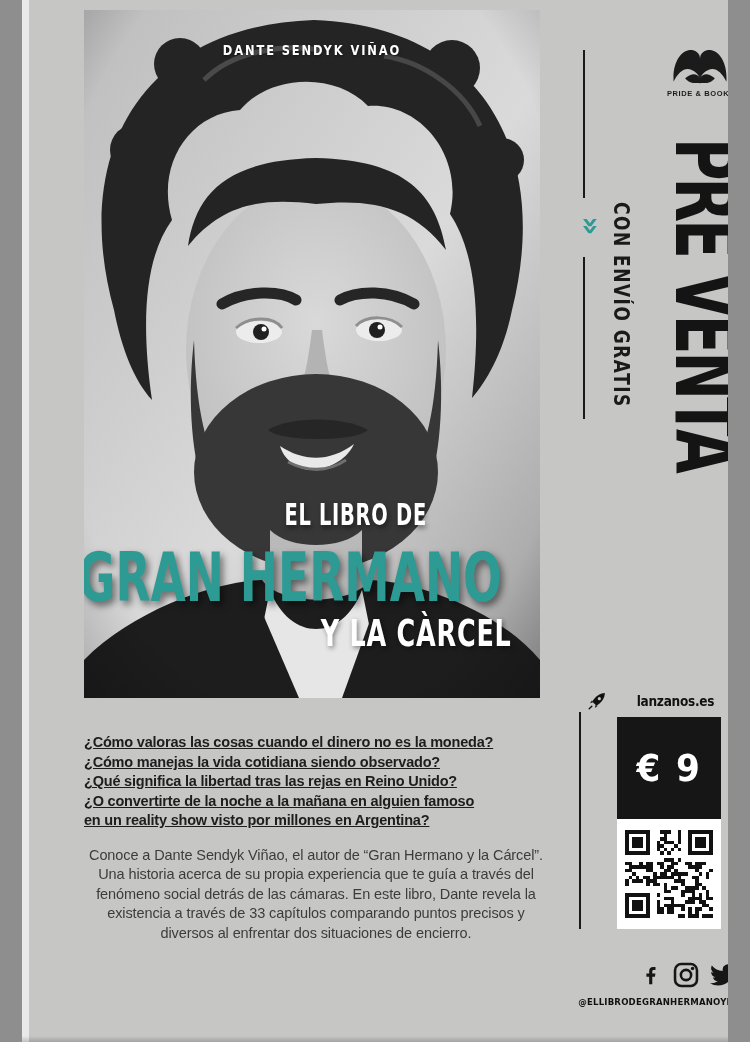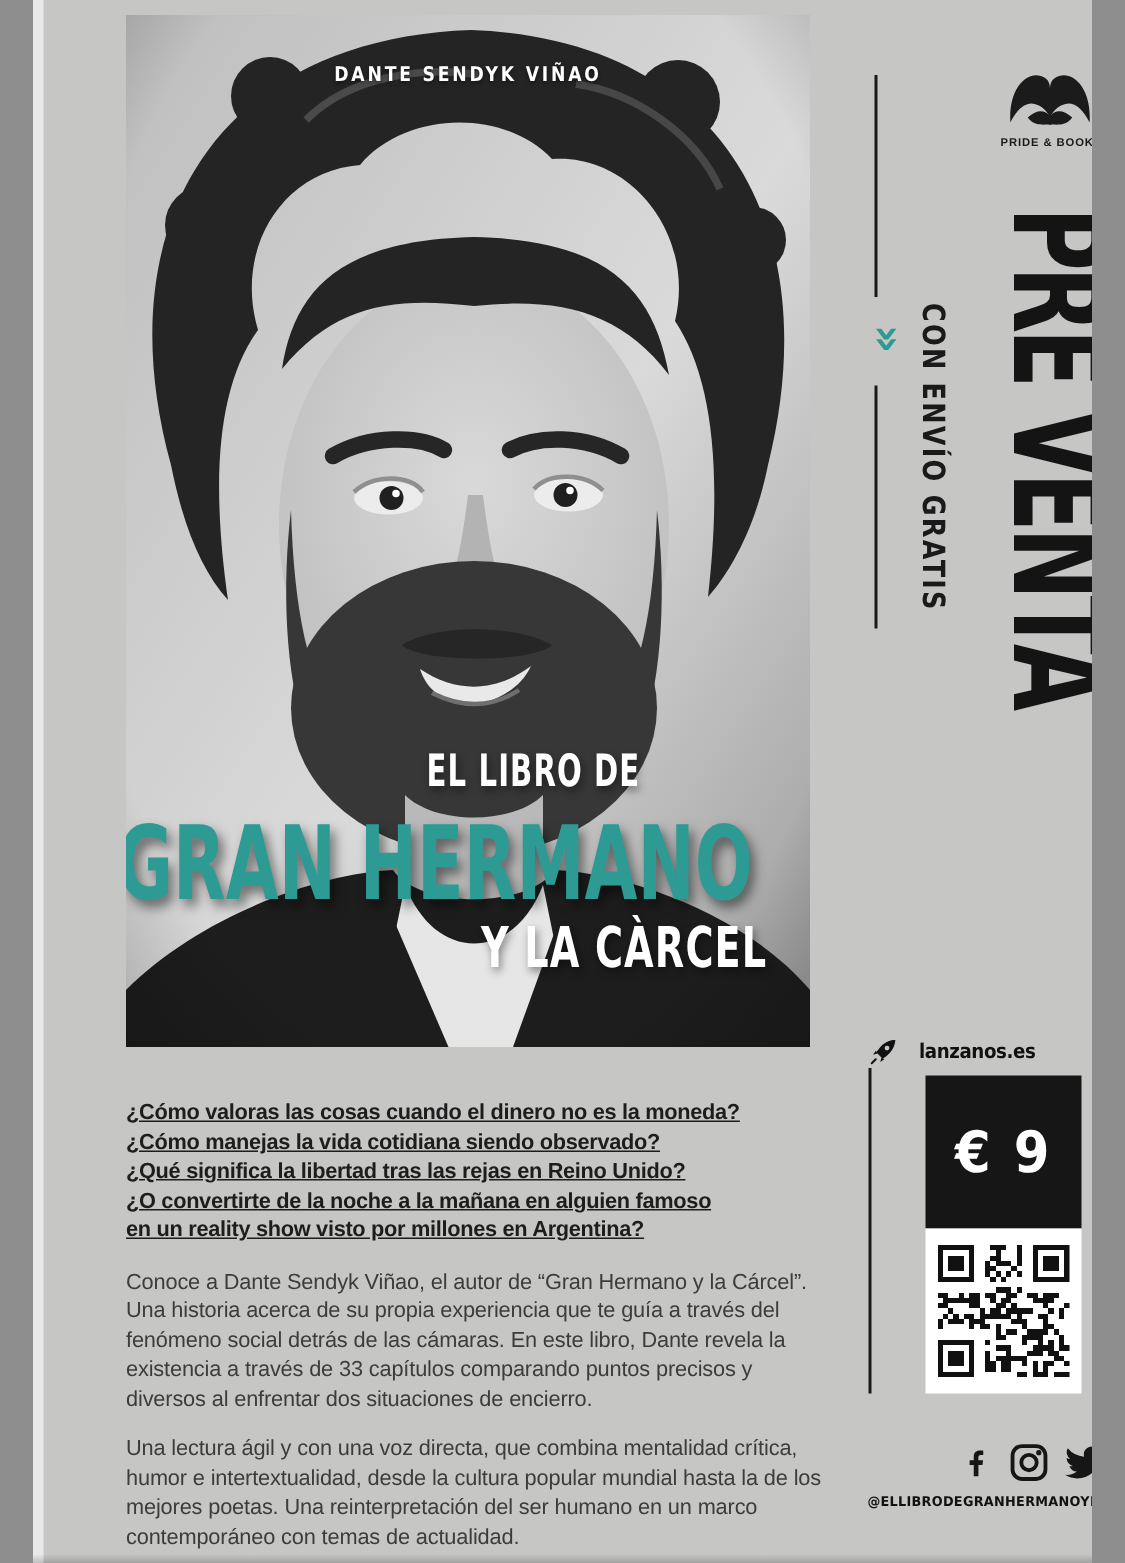--- a/index.html
+++ b/index.html
@@ -50,21 +50,21 @@
     letter-spacing:-3px;color:#141414;transform:scaleX(1.5);transform-origin:center;line-height:68px;}
   .envio{left:586px;top:202px;width:26px;font-size:17px;font-weight:bold;
     letter-spacing:1.5px;color:#1a1a1a;transform:scaleX(1.2);transform-origin:center;line-height:26px;}
   .blurb{
     position:absolute;left:557px;top:466px;width:165px;
     color:#fff;font-weight:bold;font-size:12.5px;line-height:15.5px;
     letter-spacing:.4px;white-space:pre-line;
   }
   
   .store-row{position:absolute;left:557px;top:690px;width:143px;height:22px;
-    display:flex;align-items:center;justify-content:flex-start;gap:5px;}
+    display:flex;align-items:center;justify-content:center;gap:21px;}
   .store-site{font-family:"DejaVu Sans",sans-serif;font-weight:bold;font-size:13.5px;
     letter-spacing:-.3px;color:#111;transform:scaleX(.9);transform-origin:right center;}
   .price-box{position:absolute;left:595px;top:717px;width:104px;height:102px;background:#161616;
     display:flex;align-items:center;justify-content:center;}
   .price{color:#fff;font-family:"DejaVu Sans",sans-serif;font-weight:bold;font-size:38px;
     letter-spacing:2px;transform:scaleX(.9);}
   .qr-panel{position:absolute;left:595px;top:819px;width:104px;height:110px;background:#fff;
     display:flex;align-items:center;justify-content:center;}
   .qr-panel svg{width:88px;height:88px;}
   
@@ -74,21 +74,21 @@
     position:absolute;left:552px;top:997px;width:170px;text-align:center;
     font-family:"DejaVu Sans",sans-serif;font-weight:bold;font-size:9px;
     letter-spacing:.2px;color:#111;transform:scaleX(.95);white-space:nowrap;
   }
   
   .copy{position:absolute;left:62px;top:733px;width:480px;}
   .questions{
     font-weight:bold;font-size:14.5px;line-height:19.6px;letter-spacing:-.2px;
     color:#1d1d1d;white-space:pre-line;margin:0 0 15px 0;text-decoration:underline;
   }
-  .para{font-size:14.5px;line-height:19.5px;color:#3c3c3c;margin:0 16px 14px 0;letter-spacing:-.1px;}
+  .para{font-size:14.5px;line-height:19.5px;color:#3c3c3c;margin:0 16px 14px 0;letter-spacing:-.1px;text-align:center;}
 </style>
 </head>
 <body>
 
 <div class="poster">
 
   <div class="paper-edge-left"></div>
 
   <div class="photo">
     <svg viewBox="0 0 456 688">
@@ -406,17 +406,16 @@
   </div>
   <div class="handle">@ELLIBRODEGRANHERMANOYLACARCEL</div>
 
   <div class="copy">
     <p class="questions">¿Cómo valoras las cosas cuando el dinero no es la moneda?
 ¿Cómo manejas la vida cotidiana siendo observado?
 ¿Qué significa la libertad tras las rejas en Reino Unido?
 ¿O convertirte de la noche a la mañana en alguien famoso
 en un reality show visto por millones en Argentina?</p>
     <p class="para">Conoce a Dante Sendyk Viñao, el autor de “Gran Hermano y la Cárcel”. Una historia acerca de su propia experiencia que te guía a través del fenómeno social detrás de las cámaras. En este libro, Dante revela la existencia a través de 33 capítulos comparando puntos precisos y diversos al enfrentar dos situaciones de encierro.</p>
-    <p class="para">Una lectura ágil y con una voz directa, que combina mentalidad crítica, humor e intertextualidad, desde la cultura popular mundial hasta la de los mejores poetas. Una reinterpretación del ser humano en un marco contemporáneo con temas de actualidad.</p>
   </div>
 
   <div class="paper-edge-bottom"></div>
 </div>
 
 </body></html>

